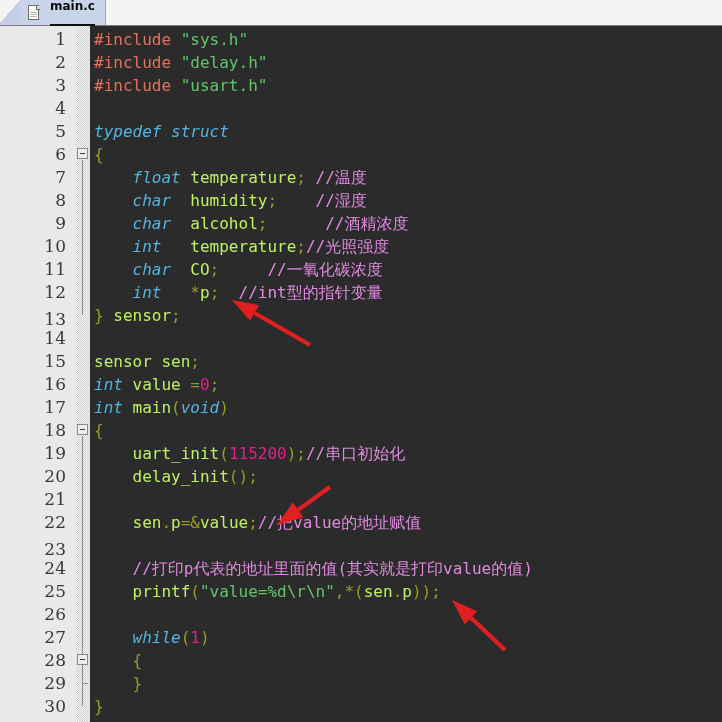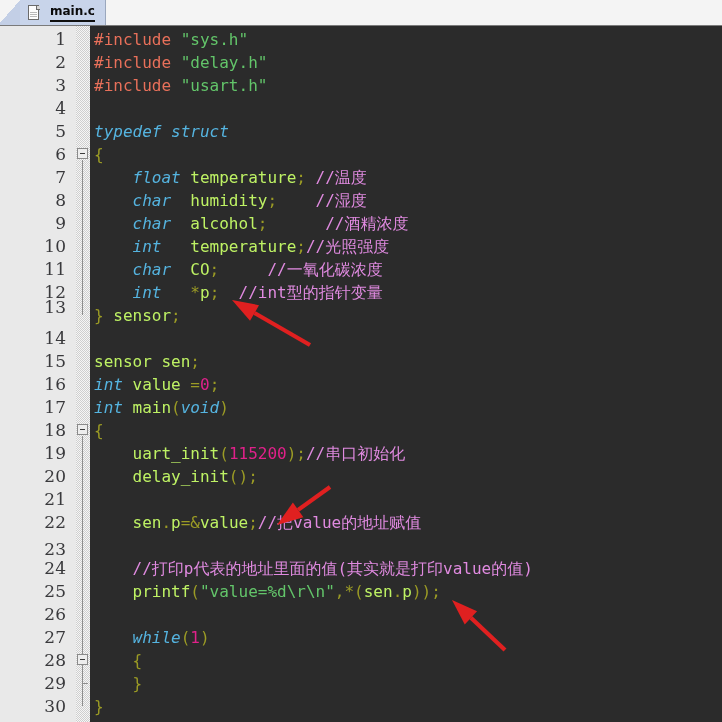--- a/index.html
+++ b/index.html
@@ -80,21 +80,21 @@
     height: 1px;
     background: #b9b9b9;
   }
   .tab-label {
     font-family: "DejaVu Sans", sans-serif;
     font-size: 12px;
     font-weight: bold;
     color: #0a0a0a;
     border-bottom: 2px solid #101010;
     line-height: 15px;
-    padding-bottom: 1px;
+    padding-bottom: 10px;
     white-space: nowrap;
   }
 
   
   .editor {
     position: absolute;
     left: 0; top: 26px;
     width: 722px;
     height: 696px;
     background: #2b2b2b;
@@ -221,21 +221,21 @@
         <div class="lineno" style="top: 48px;">3</div>
         <div class="lineno" style="top: 71px;">4</div>
         <div class="lineno" style="top: 94px;">5</div>
         <div class="lineno" style="top: 117px;">6</div>
         <div class="lineno" style="top: 140px;">7</div>
         <div class="lineno" style="top: 163px;">8</div>
         <div class="lineno" style="top: 186px;">9</div>
         <div class="lineno" style="top: 209px;">10</div>
         <div class="lineno" style="top: 232px;">11</div>
         <div class="lineno" style="top: 255px;">12</div>
-        <div class="lineno" style="top: 270px; margin-left: 45px;">13</div>
+        <div class="lineno" style="top: 282px; margin-left: 45px;">13</div>
         <div class="lineno" style="top: 301px;">14</div>
         <div class="lineno" style="top: 324px;">15</div>
         <div class="lineno" style="top: 347px;">16</div>
         <div class="lineno" style="top: 370px;">17</div>
         <div class="lineno" style="top: 393px;">18</div>
         <div class="lineno" style="top: 416px;">19</div>
         <div class="lineno" style="top: 439px;">20</div>
         <div class="lineno" style="top: 462px;">21</div>
         <div class="lineno" style="top: 485px;">22</div>
         <div class="lineno" style="top: 512px; text-align: right;">23</div>

